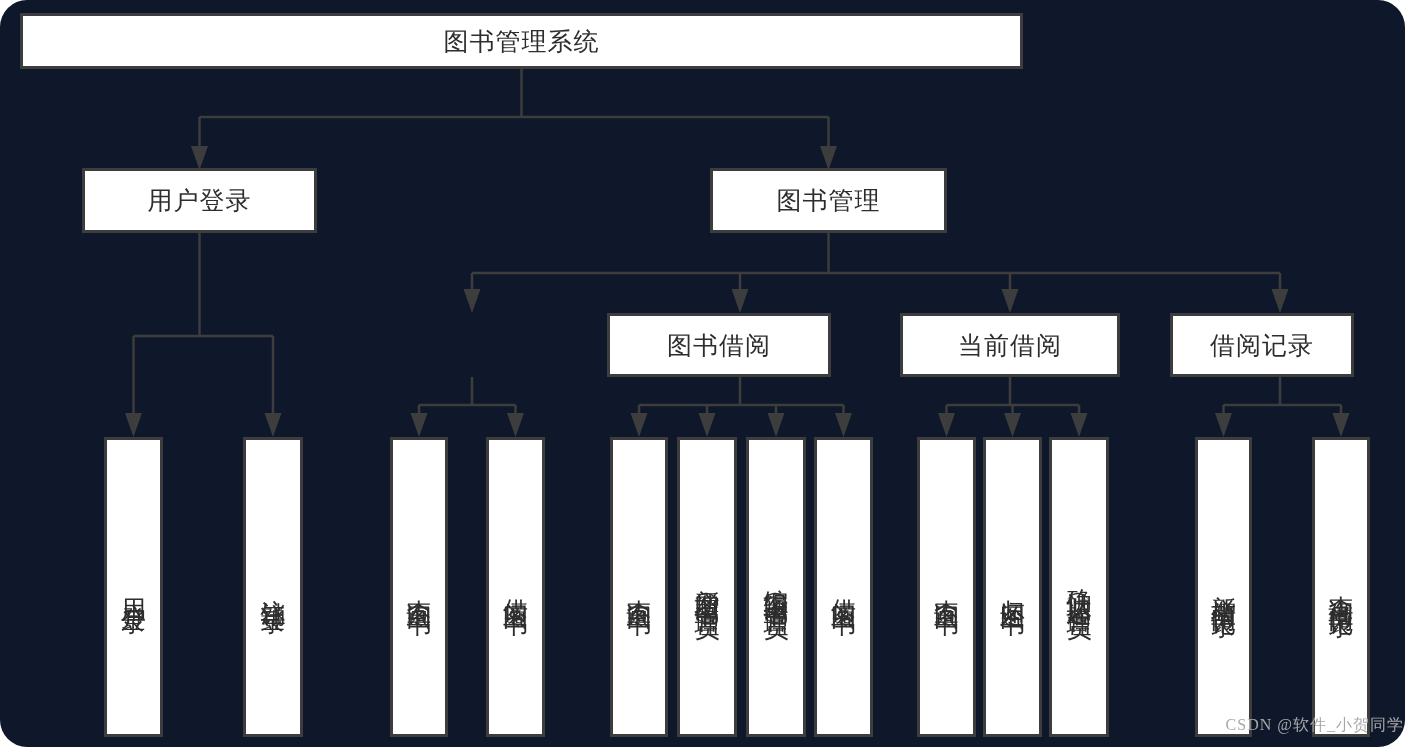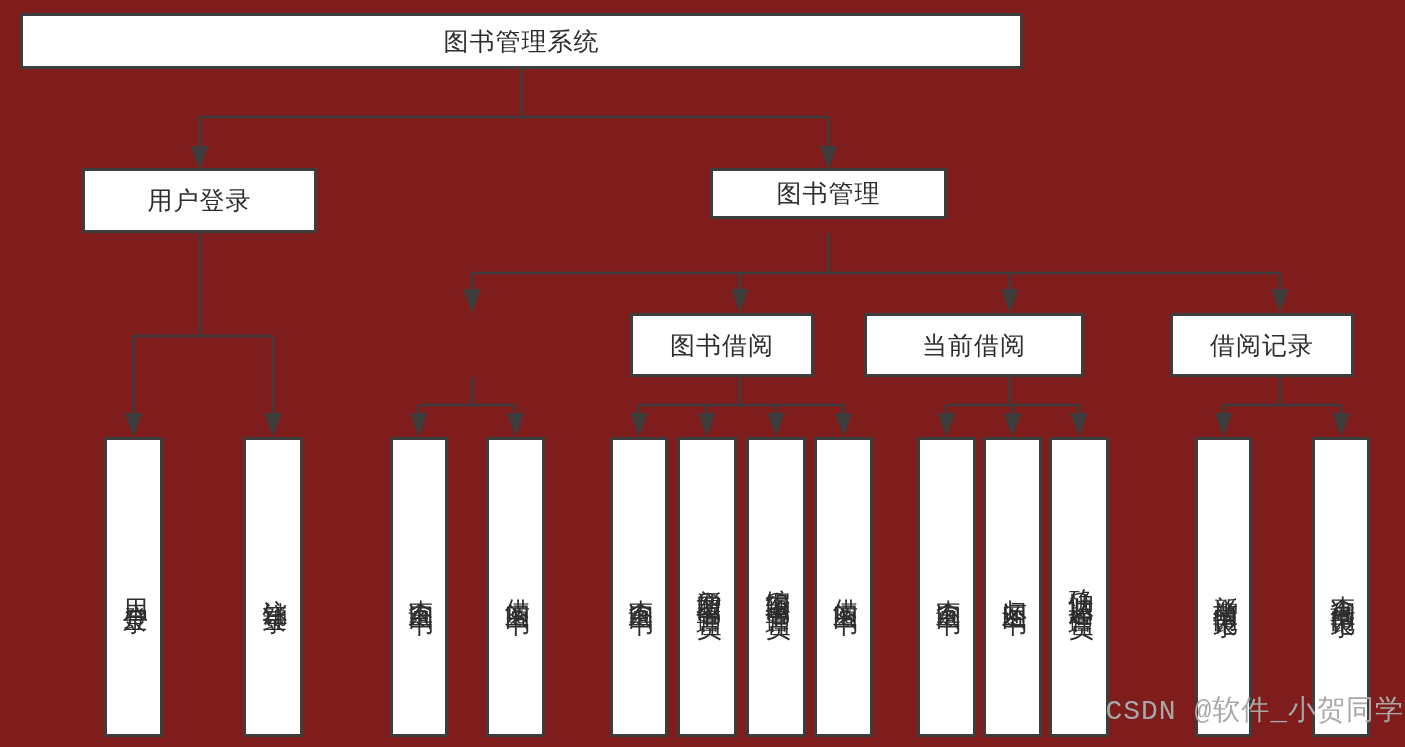--- a/index.html
+++ b/index.html
@@ -1,31 +1,31 @@
 <!DOCTYPE html>
 <html><head>
 <meta charset="utf-8">
 <style>
   html,body{margin:0;padding:0;background:#ffffff;}
   .stage{
-    position:relative;width:1405px;height:747px;background:#7f1d1d;
-    font-family:Liberation Mono, monospace;overflow:hidden;
+    position:relative;width:1405px;height:747px;background:#0f172a;
+    font-family:Liberation Serif, serif;overflow:hidden;border-radius:27px;
   }
   .stage svg{position:absolute;left:0;top:0;}
   .box{
     position:absolute;box-sizing:border-box;border:3px solid #3d3d3d;background:#ffffff;
     display:flex;align-items:center;justify-content:center;color:#2d2d2d;
   }
   .box .lbl{font-size:25px;letter-spacing:1px;white-space:nowrap;}
   .leaf .lbl{
     writing-mode:vertical-rl;text-orientation:mixed;
     font-size:25px;line-height:1;letter-spacing:4px;white-space:nowrap;
   }
   .watermark{
-    position:absolute;right:1px;bottom:18px;font-size:28px;color:#a8a8a8;
+    position:absolute;right:1px;bottom:11px;font-size:16px;color:#a8a8a8;
     letter-spacing:1px;z-index:5;white-space:nowrap;
   }
 </style>
 </head>
 <body>
 
 <div class="stage">
 
   <svg width="1405" height="747" viewBox="0 0 1405 747">
     <g stroke="#3d3d3d" stroke-width="2.5" fill="none">
@@ -60,28 +60,28 @@
     </g>
   </svg>
 
   <div class="box" style="left:20px;top:13px;width:1003px;height:56px">
     <span class="lbl">图书管理系统</span>
   </div>
 
   <div class="box" style="left:82px;top:168px;width:235px;height:65px">
     <span class="lbl">用户登录</span>
   </div>
-  <div class="box" style="left:710px;top:168px;width:237px;height:51px">
+  <div class="box" style="left:710px;top:168px;width:237px;height:65px">
     <span class="lbl">图书管理</span>
   </div>
 
-  <div class="box" style="left:630px;top:313px;width:184px;height:64px">
+  <div class="box" style="left:607px;top:313px;width:224px;height:64px">
     <span class="lbl">图书借阅</span>
   </div>
-  <div class="box" style="left:864px;top:313px;width:220px;height:64px">
+  <div class="box" style="left:900px;top:313px;width:220px;height:64px">
     <span class="lbl">当前借阅</span>
   </div>
   <div class="box" style="left:1170px;top:313px;width:184px;height:64px">
     <span class="lbl">借阅记录</span>
   </div>
 
   <div class="box leaf" style="left:104px;top:437px;width:59px;height:300px">
     <span class="lbl">用户登录</span>
   </div>
   <div class="box leaf" style="left:243px;top:437px;width:60px;height:300px">

